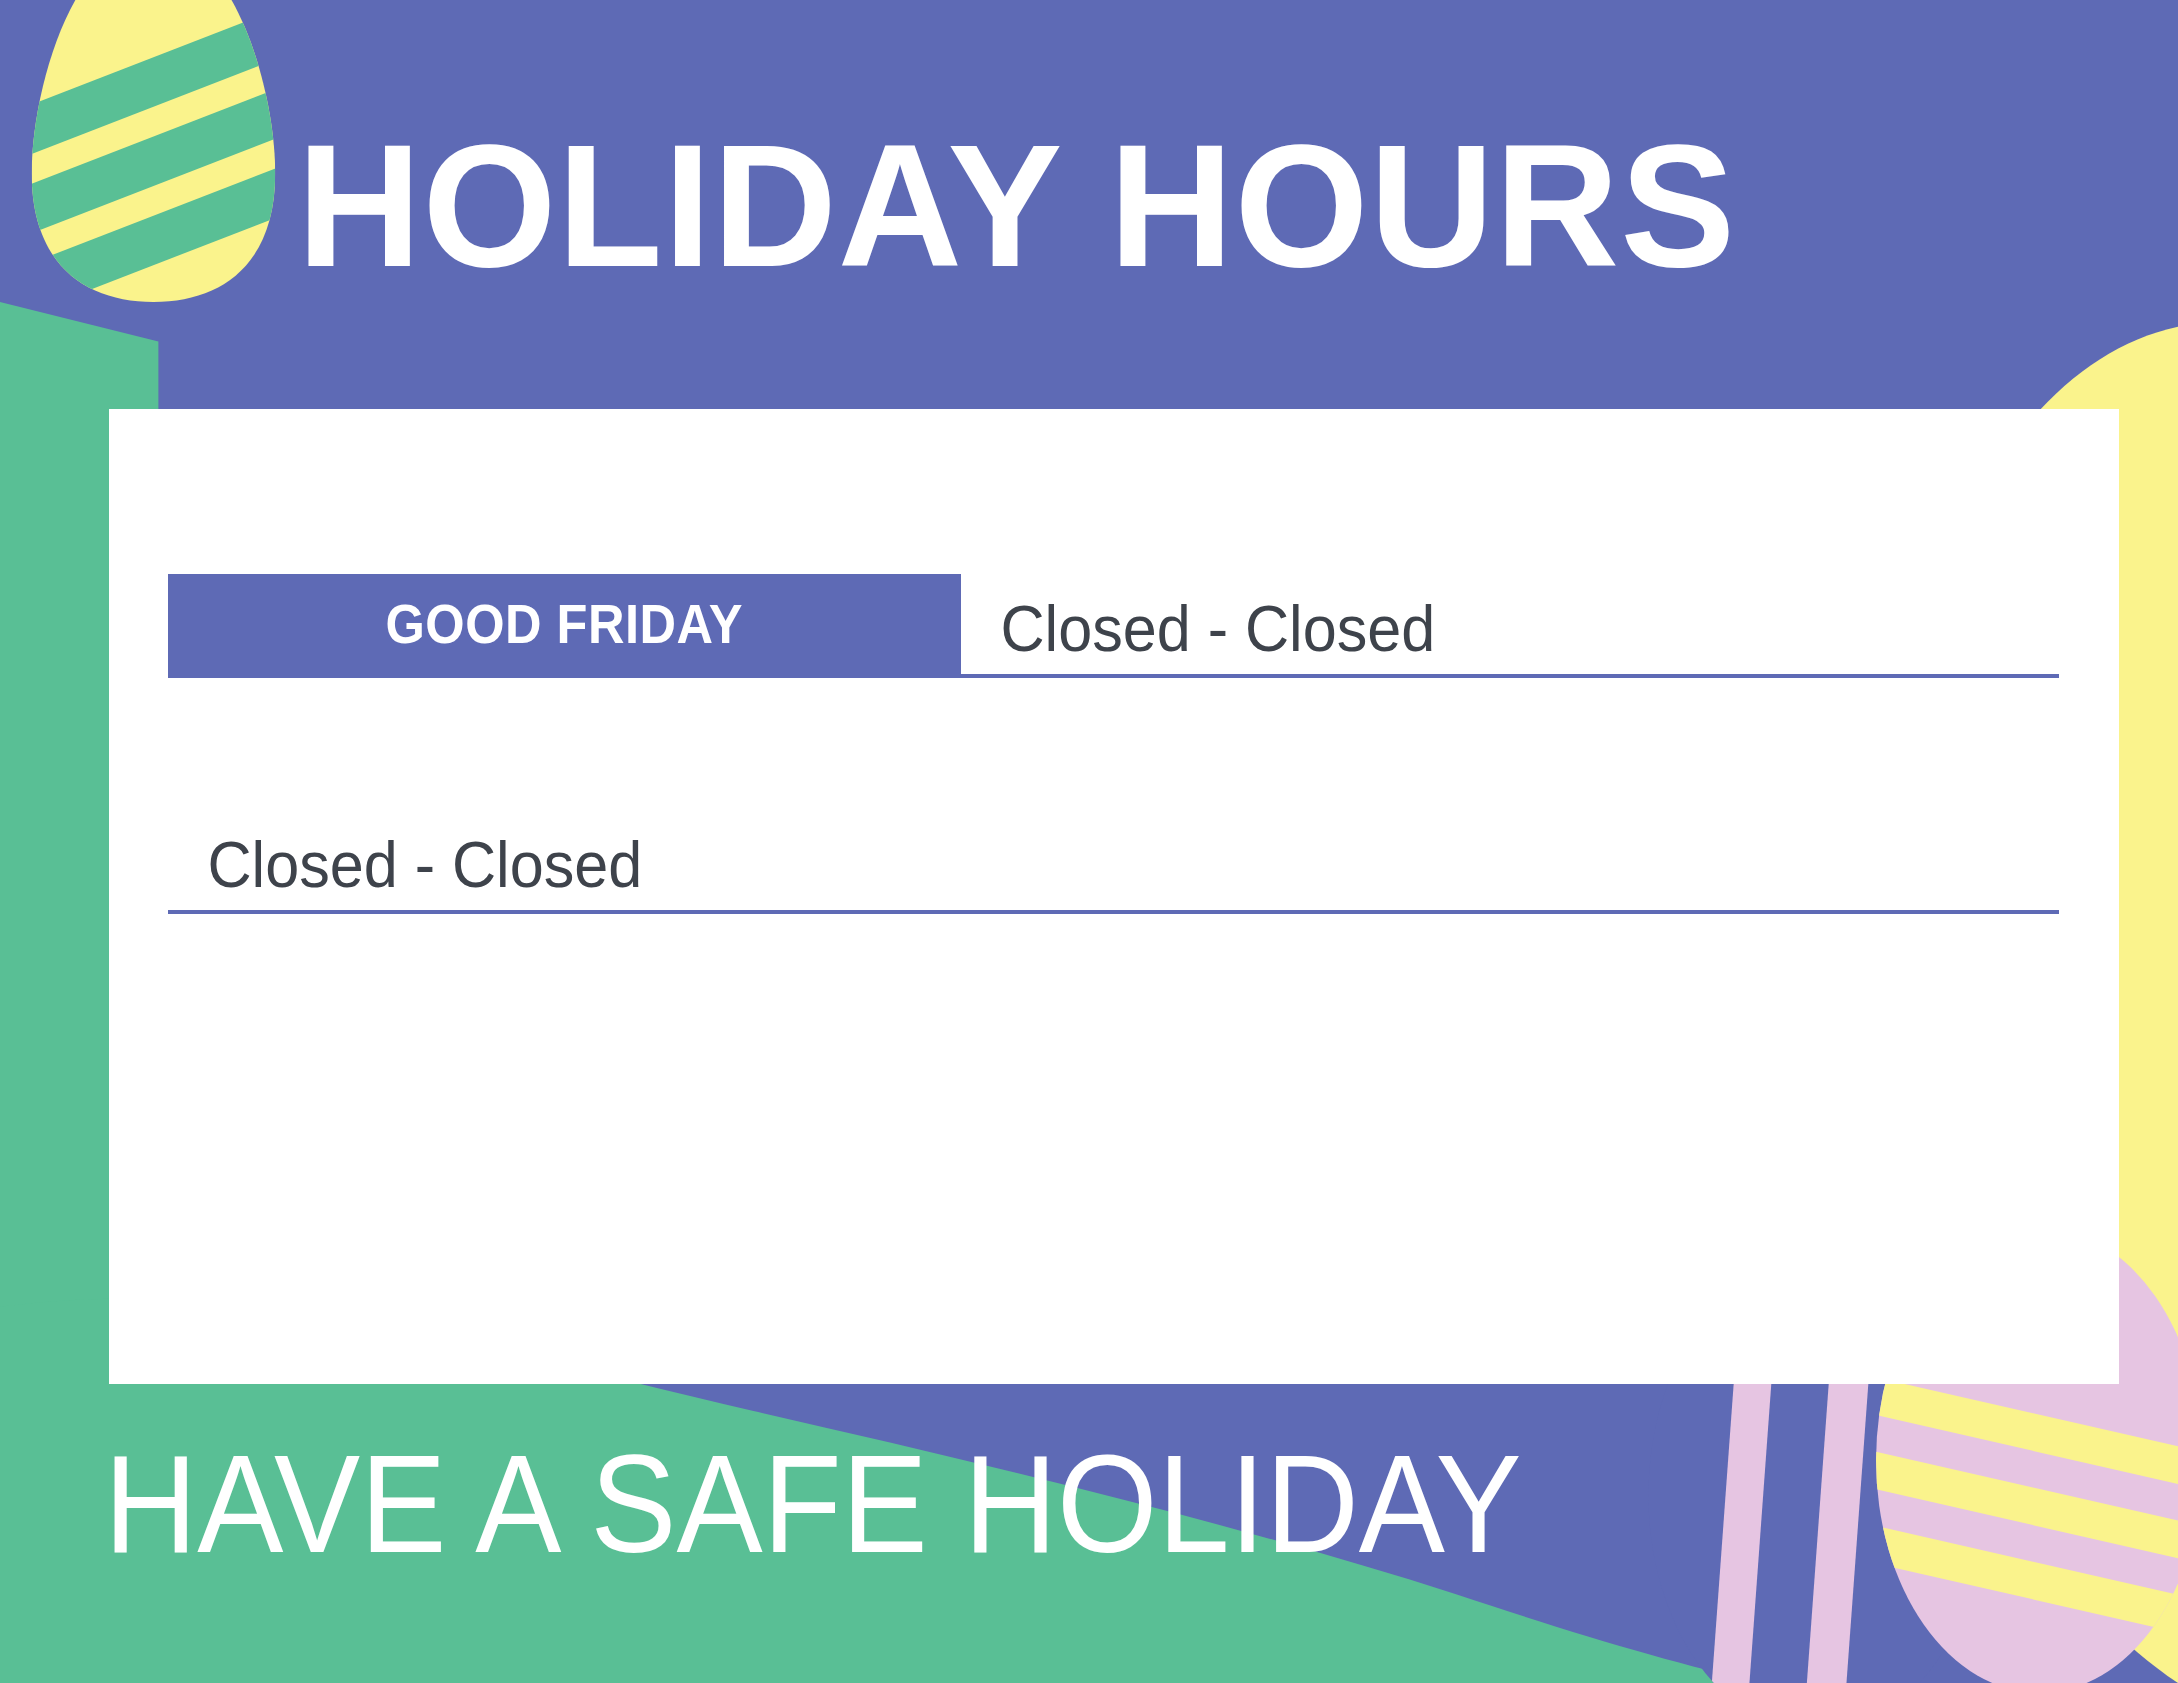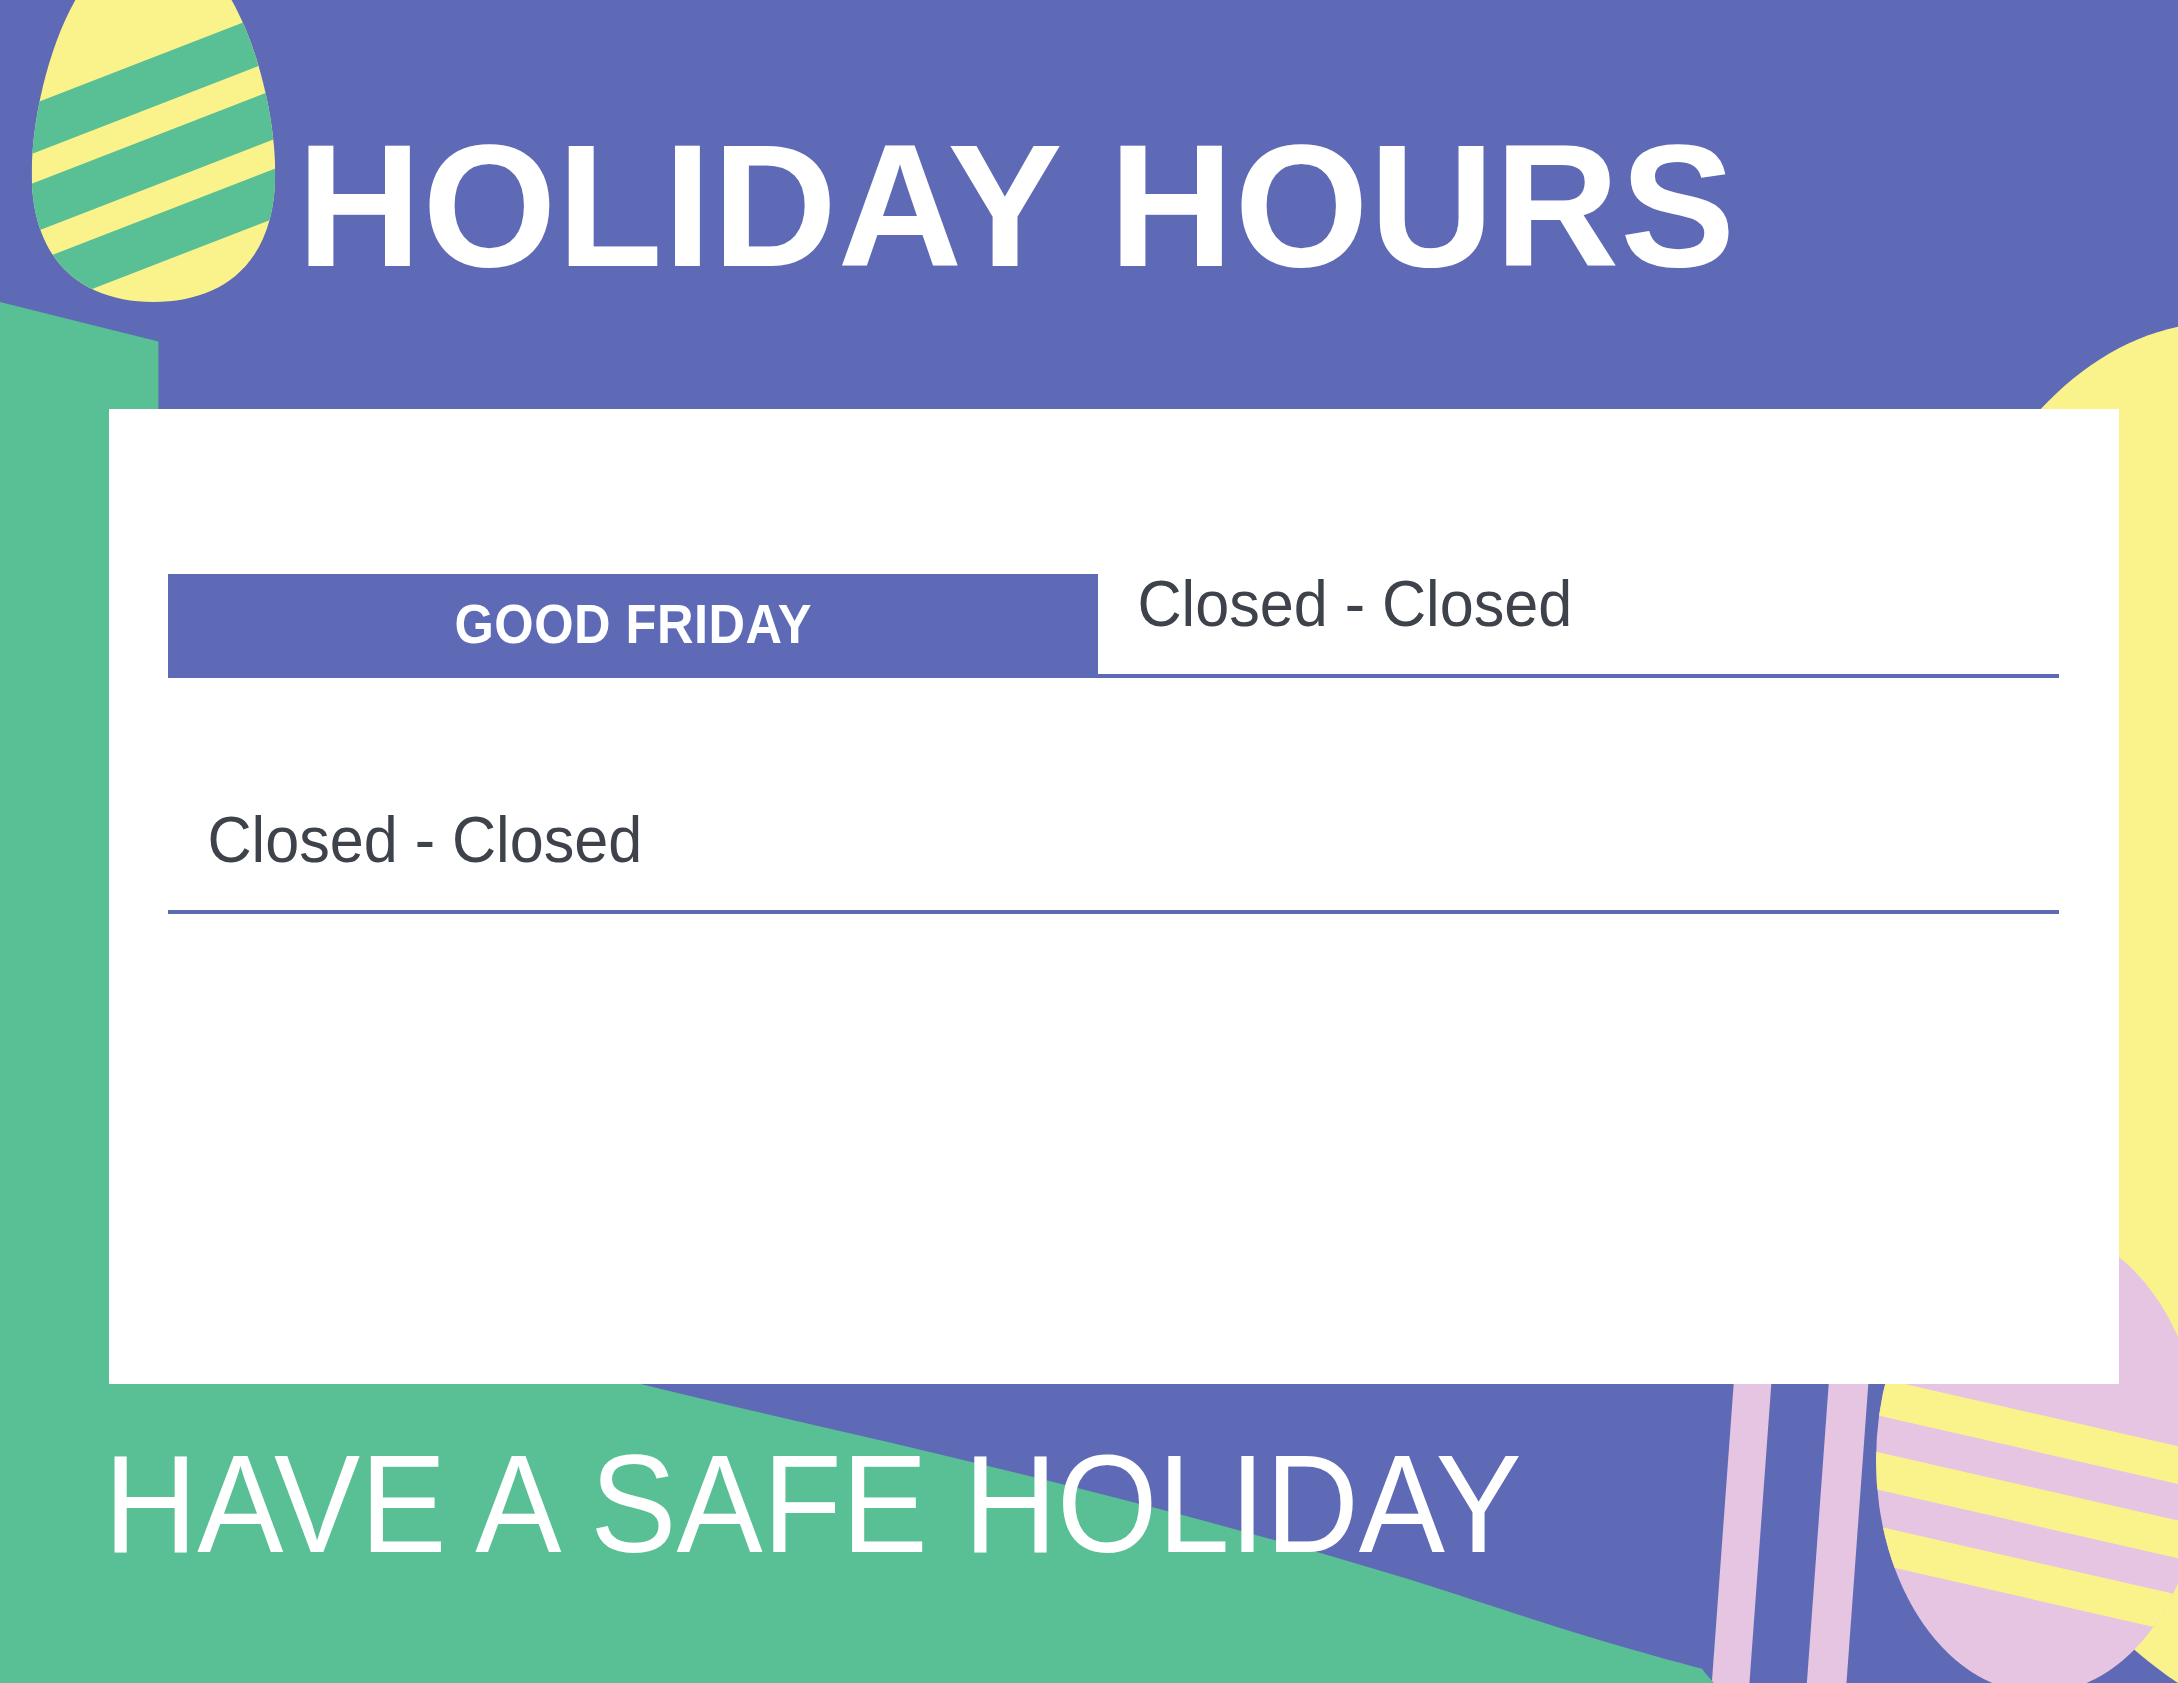--- a/index.html
+++ b/index.html
@@ -61,21 +61,21 @@
   }
   .row {
     position: relative;
     height: 236px;
   }
   .row-top {
     display: flex;
     align-items: flex-end;
   }
   .label-bar {
-    width: 930px;
+    width: 793px;
     height: 104px;
     background: #5e6ab5;
     display: flex;
     align-items: center;
     justify-content: center;
     box-sizing: border-box;
     padding-bottom: 4px;
     flex: 0 0 auto;
   }
   .label-bar span {
@@ -88,21 +88,21 @@
     transform-origin: center;
     display: inline-block;
   }
   .hours-cell {
     flex: 1 1 auto;
     height: 104px;
     position: relative;
     border-bottom: 4px solid #5e6ab5;
     box-sizing: border-box;
     display: flex;
-    align-items: flex-start;
+    align-items: flex-end;
   }
   .hours-cell span {
     font-size: 65px;
     color: #3e434b;
     font-weight: 400;
     white-space: nowrap;
     padding-left: 42px;
     transform: scaleX(0.94);
     transform-origin: left center;
     display: inline-block;

